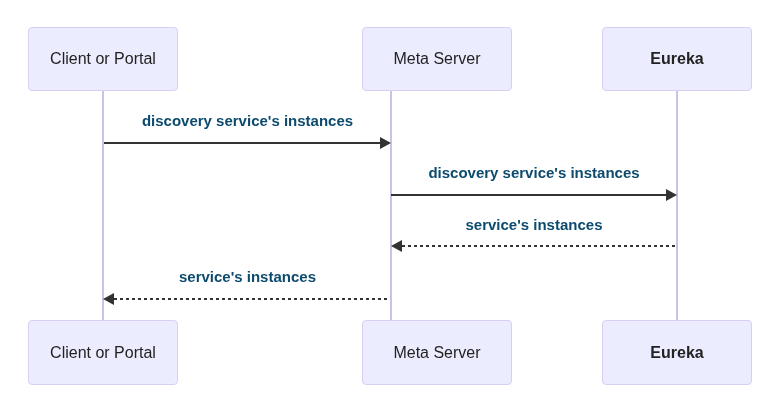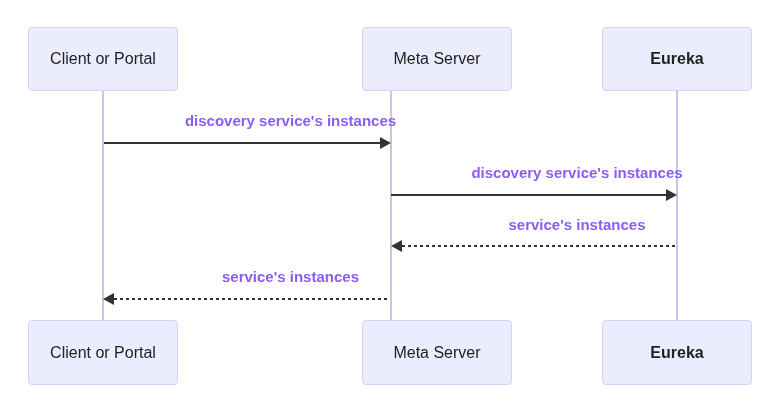--- a/index.html
+++ b/index.html
@@ -73,23 +73,22 @@
   .h1 { top: 137px; left: 380px; }
   .h2 { top: 189px; left: 666px; }
   .h3 { top: 240px; left: 391px; }
   .h4 { top: 293px; left: 103px; }
   
   .msg-label {
     position: absolute;
     text-align: center;
     font-size: 15px;
     font-weight: 600;
-    color: #8b5cf6;
+    color: #0c4a6e;
     white-space: nowrap;
-    padding-left: 43px;
   }
   .ml1 { top: 112px; left: 104px; width: 287px; }
   .ml2 { top: 164px; left: 391px; width: 286px; }
   .ml3 { top: 216px; left: 391px; width: 286px; }
   .ml4 { top: 268px; left: 104px; width: 287px; }
 </style>
 </head>
 <body>
 
 <div class="canvas">

